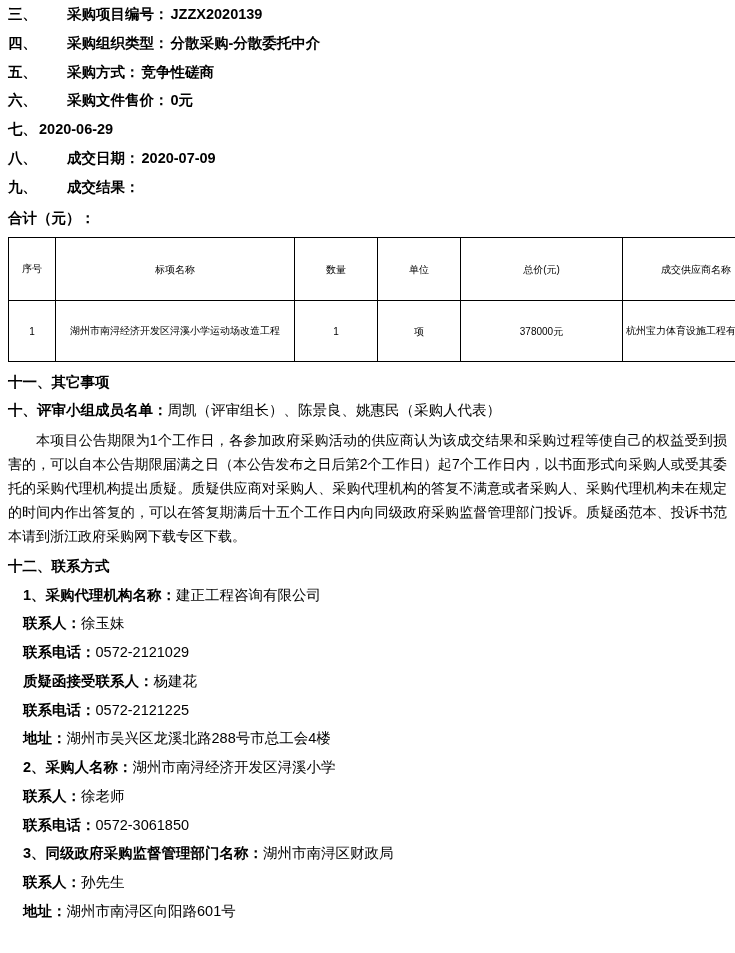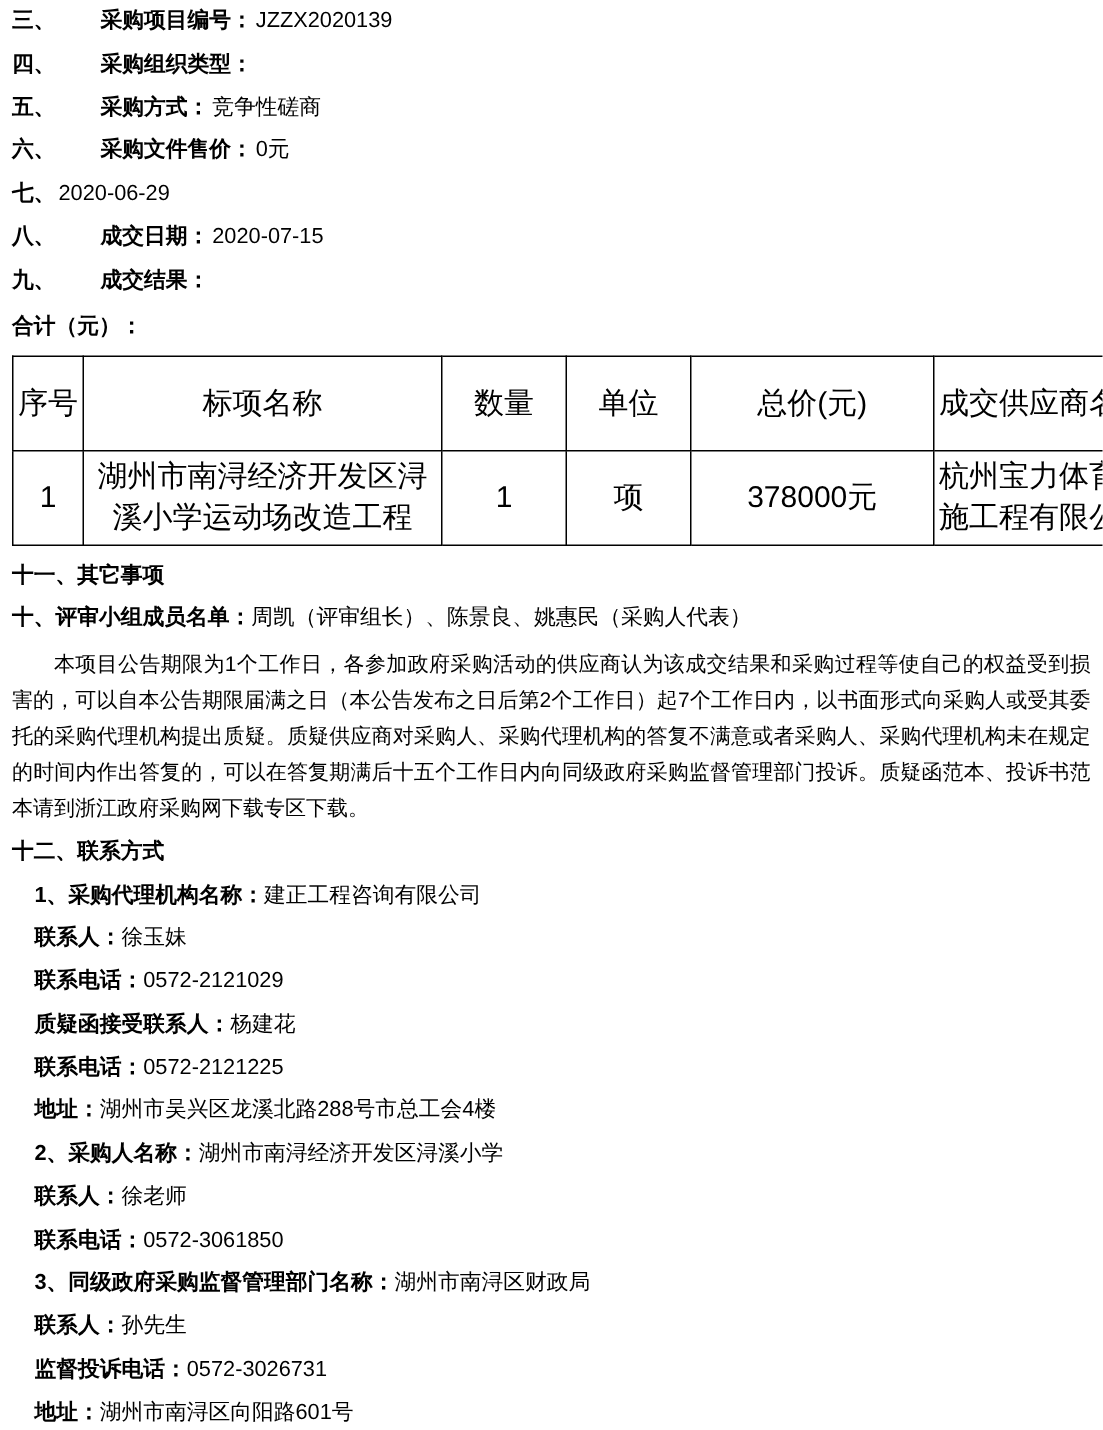--- a/index.html
+++ b/index.html
@@ -29,39 +29,39 @@
   .num {
     font-weight: bold;
     display: inline-block;
     min-width: 26px;
   }
   .lbl {
     font-weight: bold;
     margin-left: 30px;
   }
   .val {
-    font-weight: normal;
+    font-weight: bold;
     margin-left: 2px;
   }
   .total-line {
     font-weight: bold;
     margin: 10px 0 7px 0;
   }
   table.result {
     border-collapse: collapse;
     width: 719px;
     margin: 0 0 10px 0;
     table-layout: fixed;
   }
   table.result td, table.result th {
     border: 1px solid #000000;
     text-align: center;
     vertical-align: middle;
     font-weight: normal;
-    font-size: 20px;
+    font-size: 10px;
     padding: 4px 3px;
   }
   table.result thead td {
     height: 54px;
   }
   table.result tbody td {
     height: 52px;
   }
   .col-seq { width: 40px; }
   .col-name { width: 232px; }
@@ -122,20 +122,21 @@
 
   <div class="field-row">
     <span class="num">三、</span>
     <span class="lbl">采购项目编号：</span>
     <span class="val">JZZX2020139</span>
   </div>
 
   <div class="field-row">
     <span class="num">四、</span>
     <span class="lbl">采购组织类型：</span>
+    <span class="val">分散采购-分散委托中介</span>
   </div>
 
   <div class="field-row">
     <span class="num">五、</span>
     <span class="lbl">采购方式：</span>
     <span class="val">竞争性磋商</span>
   </div>
 
   <div class="field-row">
     <span class="num">六、</span>
@@ -144,21 +145,21 @@
   </div>
 
   <div class="field-row">
     <span class="num">七、</span>
     <span class="val">2020-06-29</span>
   </div>
 
   <div class="field-row">
     <span class="num">八、</span>
     <span class="lbl">成交日期：</span>
-    <span class="val">2020-07-15</span>
+    <span class="val">2020-07-09</span>
   </div>
 
   <div class="field-row">
     <span class="num">九、</span>
     <span class="lbl">成交结果：</span>
     <span class="val"></span>
   </div>
 
   <div class="total-line">合计（元）：</div>
 
@@ -226,19 +227,16 @@
   <div class="kv">
     <span class="k">联系电话：</span><span class="v">0572-3061850</span>
   </div>
   <div class="kv">
     <span class="k">3、同级政府采购监督管理部门名称：</span><span class="v">湖州市南浔区财政局</span>
   </div>
   <div class="kv">
     <span class="k">联系人：</span><span class="v">孙先生</span>
   </div>
   <div class="kv">
-    <span class="k">监督投诉电话：</span><span class="v">0572-3026731</span>
-  </div>
-  <div class="kv">
     <span class="k">地址：</span><span class="v">湖州市南浔区向阳路601号</span>
   </div>
 
 </div>
 
 </body></html>

